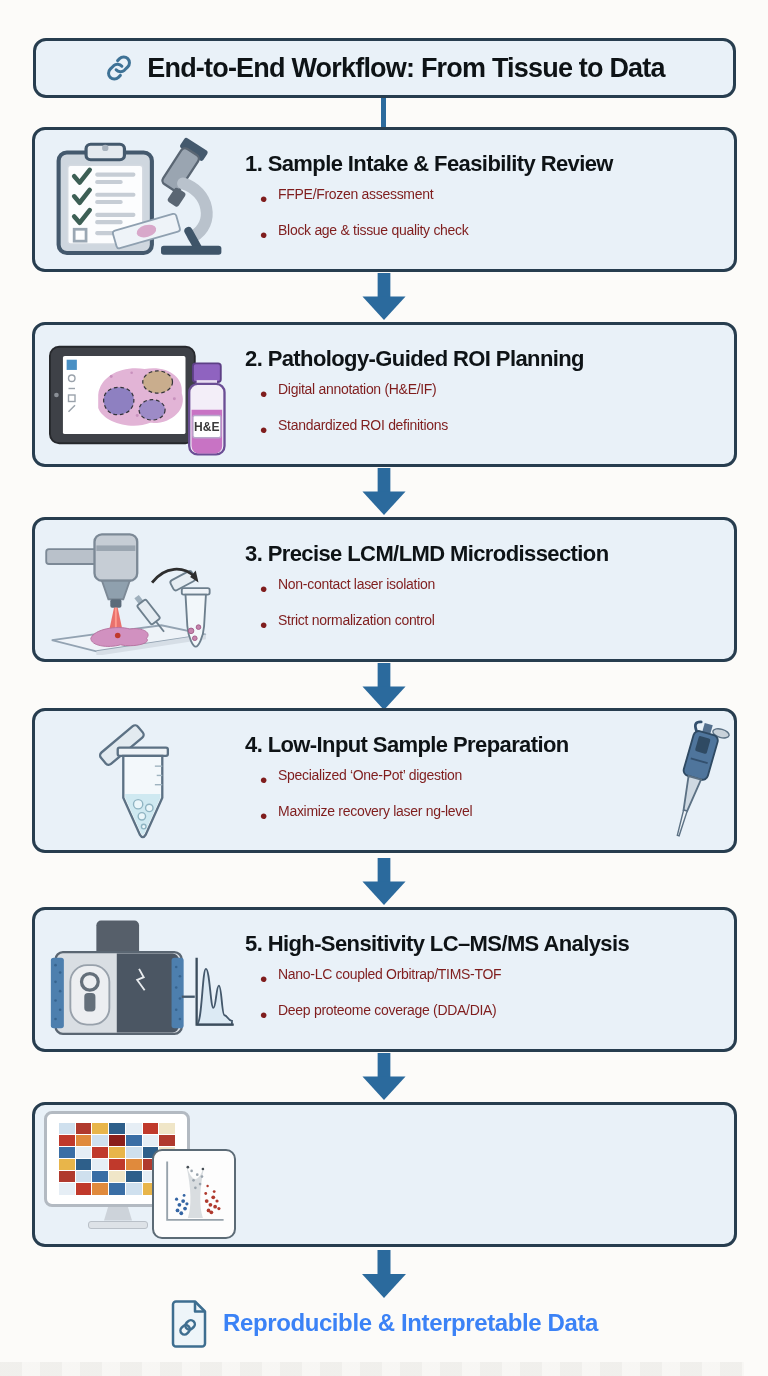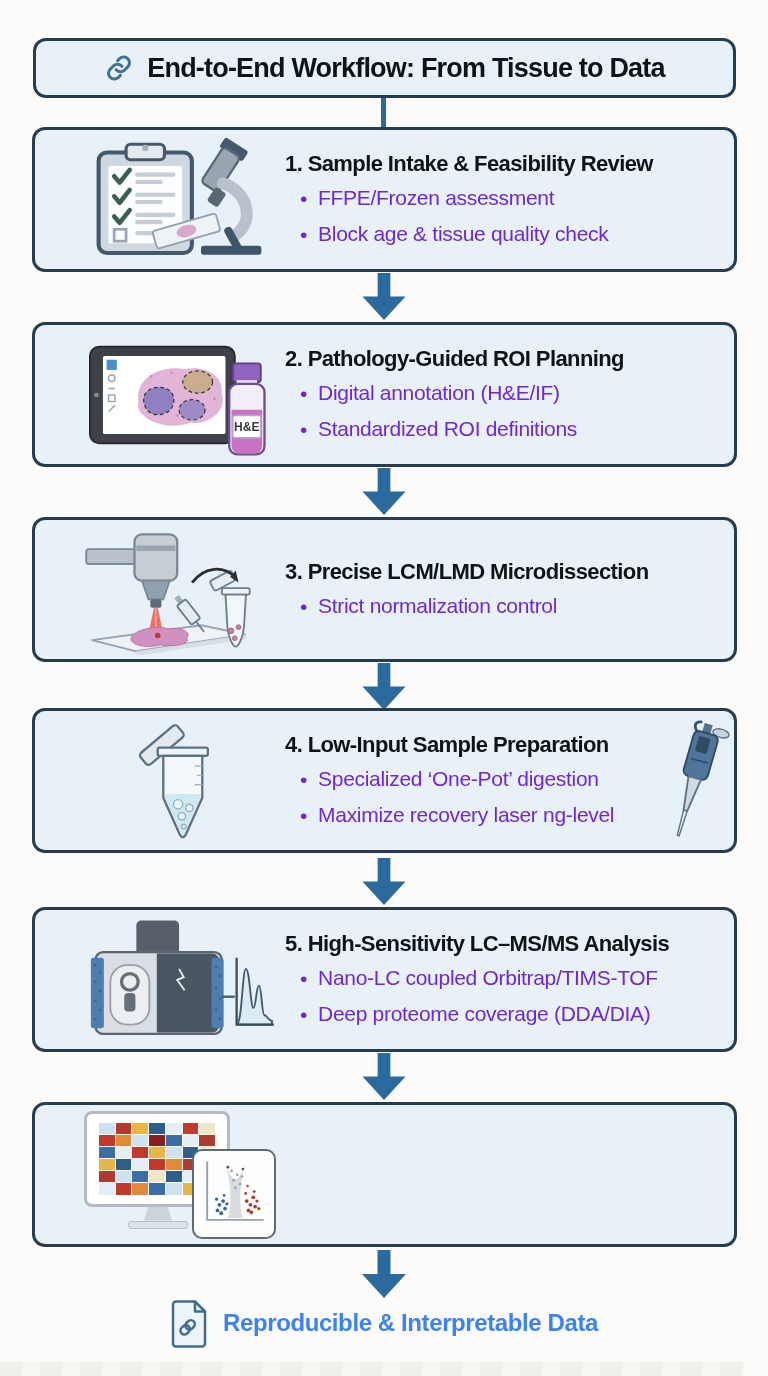--- a/index.html
+++ b/index.html
@@ -12,24 +12,24 @@
   .arrow *{fill:var(--arrow,#2b6a9d);}
   .arrow.final{height:52px;}
   
   .panel{position:absolute;left:32px;width:705px;box-sizing:border-box;z-index:1;
          background:var(--box-fill,#e9f1f8);border:3px solid var(--box-border,#273d4f);
          border-radius:13px;}
   .header{left:33px;top:38px;width:703px;height:60px;display:flex;align-items:center;
           justify-content:center;gap:13px;}
   .header h1{margin:0;font-size:27px;font-weight:bold;letter-spacing:-0.8px;color:#0e1316;white-space:nowrap;}
   .step{height:145px;display:flex;align-items:center;}
-  .icon-wrap{width:210px;flex:0 0 auto;display:flex;justify-content:center;align-items:center;padding-left:40px;}
+  .icon-wrap{width:210px;flex:0 0 auto;display:flex;justify-content:center;align-items:center;}
   .texts{flex:1;display:flex;flex-direction:column;justify-content:center;gap:9px;padding-right:0;}
   .texts h2{margin:0;font-size:22px;font-weight:bold;letter-spacing:-0.6px;color:#0e1316;white-space:nowrap;}
-  .bullet{display:flex;gap:11px;font-size:21px;letter-spacing:-0.3px;color:#6d28d9;padding-left:15px;white-space:nowrap;}
+  .bullet{display:flex;gap:11px;font-size:14px;letter-spacing:-0.3px;color:#7f1d1d;padding-left:15px;white-space:nowrap;}
   .bullet::before{content:"•";font-size:21px;line-height:1.25;}
   .pipette{position:absolute;right:4px;top:8px;}
   
   .bio-icon{position:relative;width:200px;height:132px;}
   .mon-frame{position:absolute;left:4px;top:2px;width:146px;height:96px;background:#fff;
              border:3px solid #b3bac2;border-radius:8px;box-sizing:border-box;}
   .heatmap{position:absolute;left:12px;top:9px;width:116px;height:72px;display:grid;
            grid-template-columns:repeat(7,1fr);grid-auto-rows:1fr;gap:1px;}
   .heatmap i{display:block;}
   .mon-neck{position:absolute;left:64px;top:98px;width:28px;height:14px;background:#cdd3da;
@@ -199,20 +199,23 @@
           <circle cx="160" cy="114" r="3"></circle>
             <circle cx="168" cy="110" r="2.5"></circle>
             <circle cx="164" cy="122" r="2.5"></circle>
         </g>
         <path d="M118 62 C132 44 152 44 164 56" fill="none" stroke="#2e2e2e" stroke-width="3"></path>
         <path d="M168 62 l-9 -6 6 -7 Z" fill="#2e2e2e"></path>
       </svg>
     </div>
     <div class="texts">
       <h2>3. Precise LCM/LMD Microdissection</h2>
+      <div class="bullet">
+          <span>Non-contact laser isolation</span>
+        </div>
       <div class="bullet">
           <span>Strict normalization control</span>
         </div>
     </div>
   </section>
 
   <section class="panel step" style="top:708px">
     <div class="icon-wrap">
       <svg width="120" height="130" viewBox="0 0 120 140">
         <g transform="rotate(-40 42 30)">

